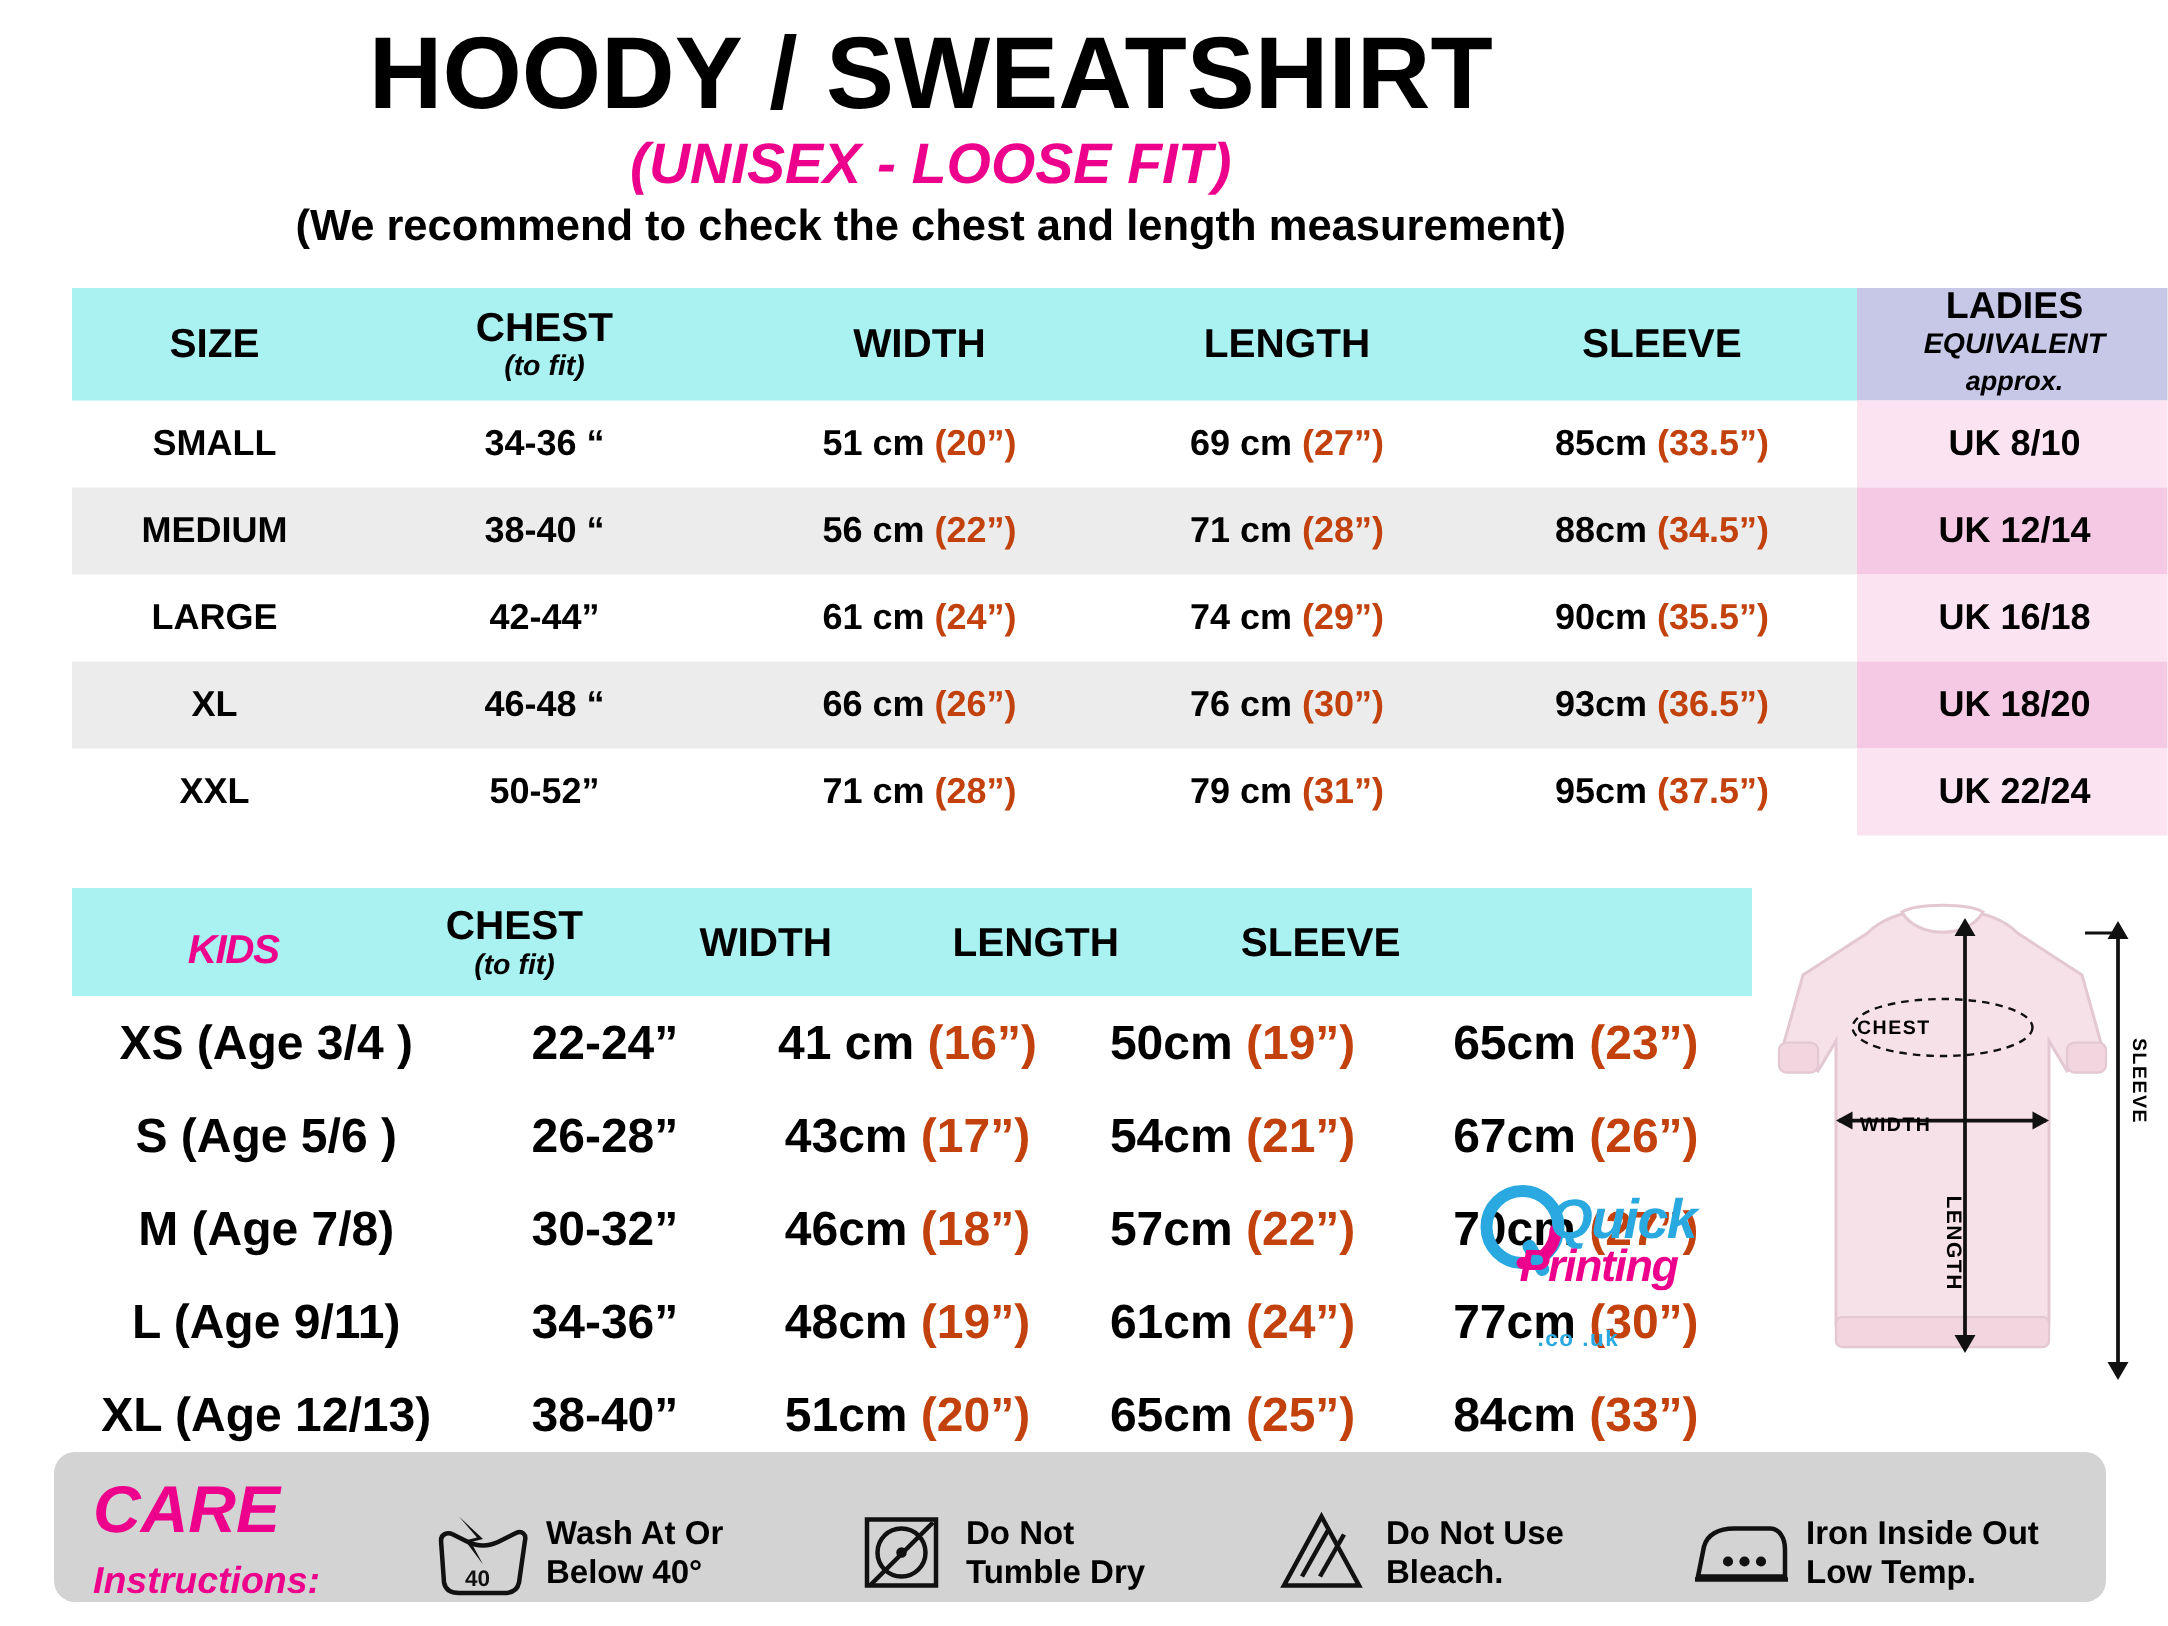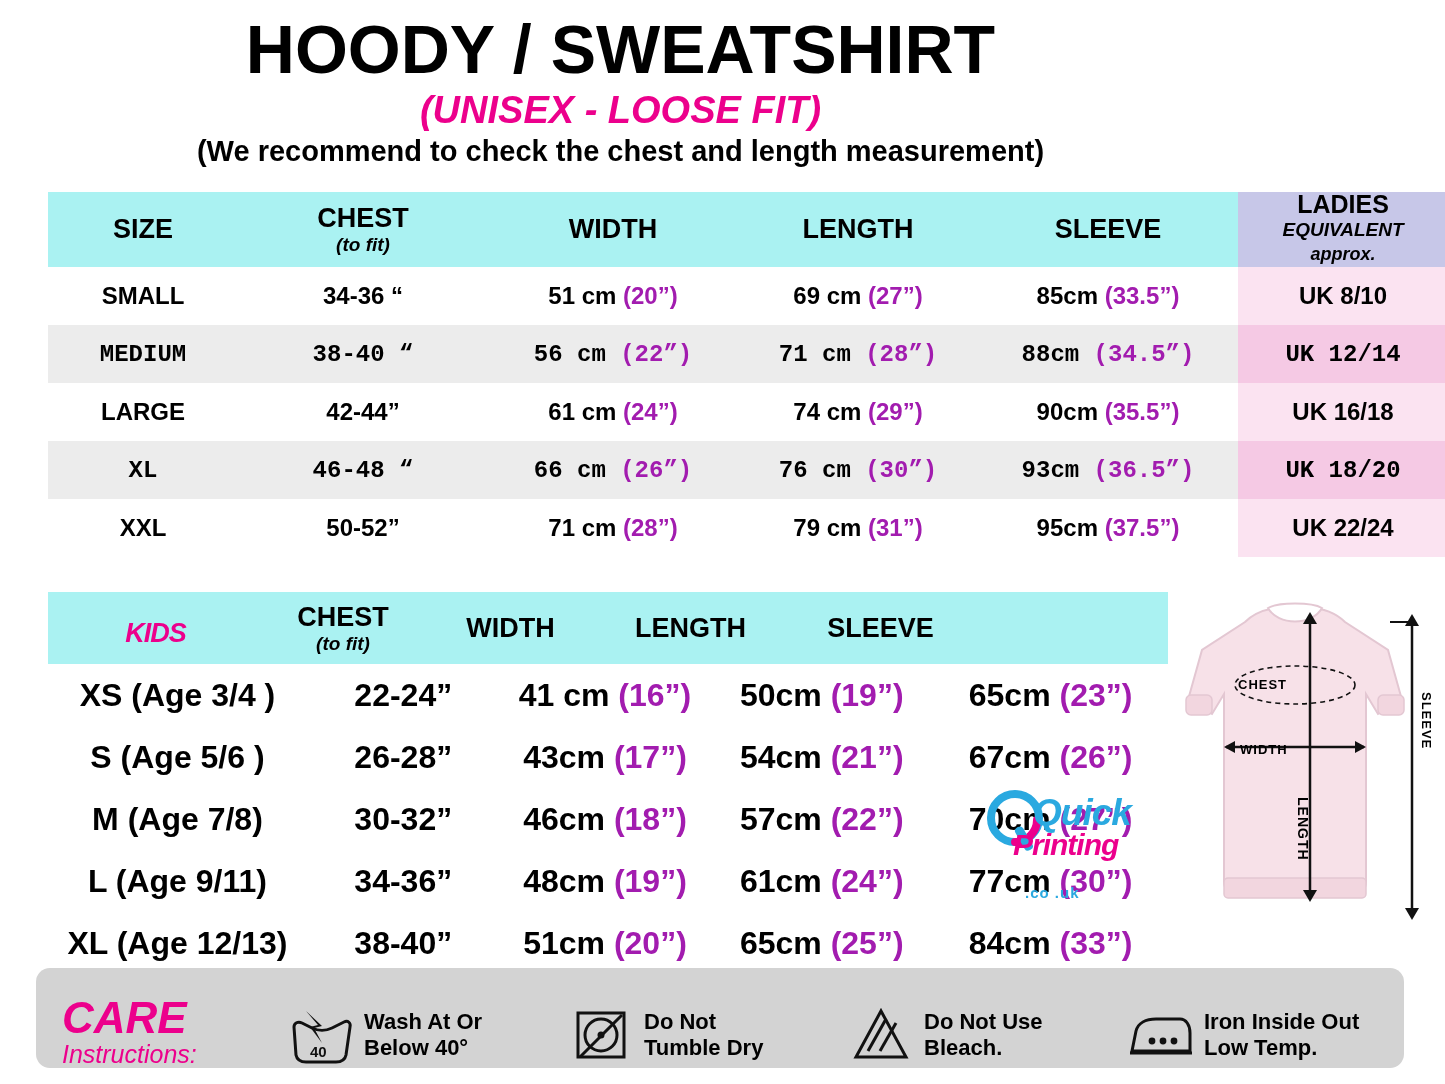--- a/index.html
+++ b/index.html
@@ -86,32 +86,31 @@
     font-style: italic;
     font-weight: bold;
   }
   .adult-table td {
     height: 58px;
     font-size: 24px;
     font-weight: bold;
   }
   .row-alt td {
     background: #ececec;
-    font-family: Liberation Mono, monospace;
   }
   .row-alt td.ladies-cell {
     background: #f5c9e4;
   }
   .ladies-cell {
     background: #fbe3f1;
     font-size: 24px;
     font-weight: bold;
   }
   .inch {
-    color: #a21caf;
+    color: #c2410c;
   }
   .col-size { width: 190px; }
   .col-chest { width: 250px; }
   .col-width { width: 250px; }
   .col-length { width: 240px; }
   .col-sleeve { width: 260px; }
   .col-ladies { width: 210px; }
 
   
   .kids-wrap {
@@ -265,24 +264,25 @@
   }
   .care-title .c1 {
     font-size: 44px;
     font-weight: bold;
     font-style: italic;
     color: #ec008c;
     line-height: 44px;
   }
   .care-title .c2 {
     font-size: 25px;
-    font-weight: normal;
+    font-weight: bold;
     font-style: italic;
     color: #ec008c;
     line-height: 28px;
+    margin-top: 11px;
   }
   .care-item {
     display: flex;
     align-items: center;
     width: 280px;
   }
   .care-icon {
     width: 74px;
     height: 66px;
     flex: 0 0 74px;

